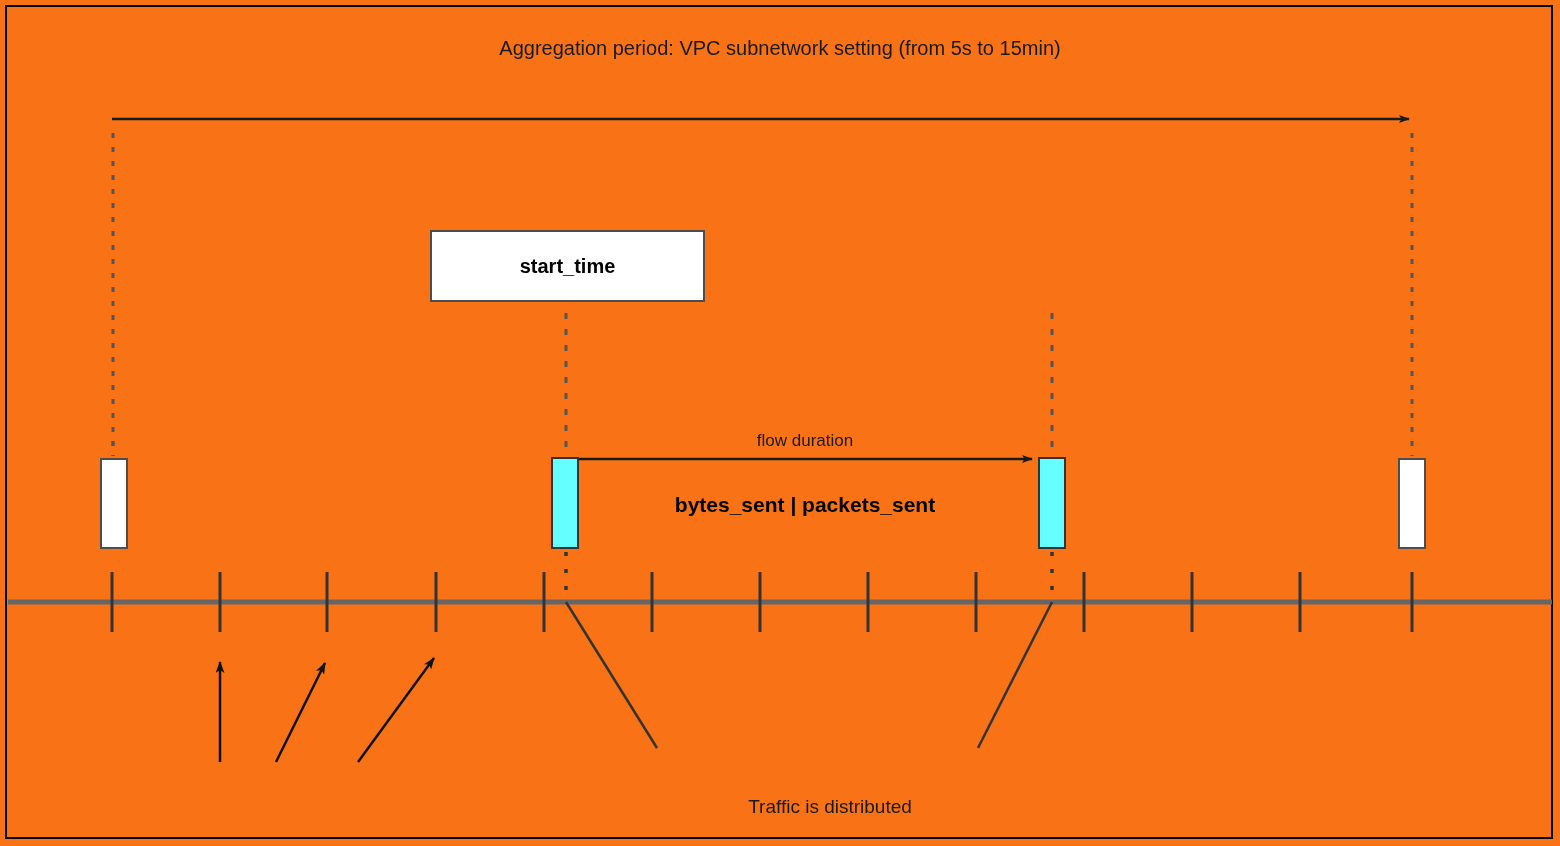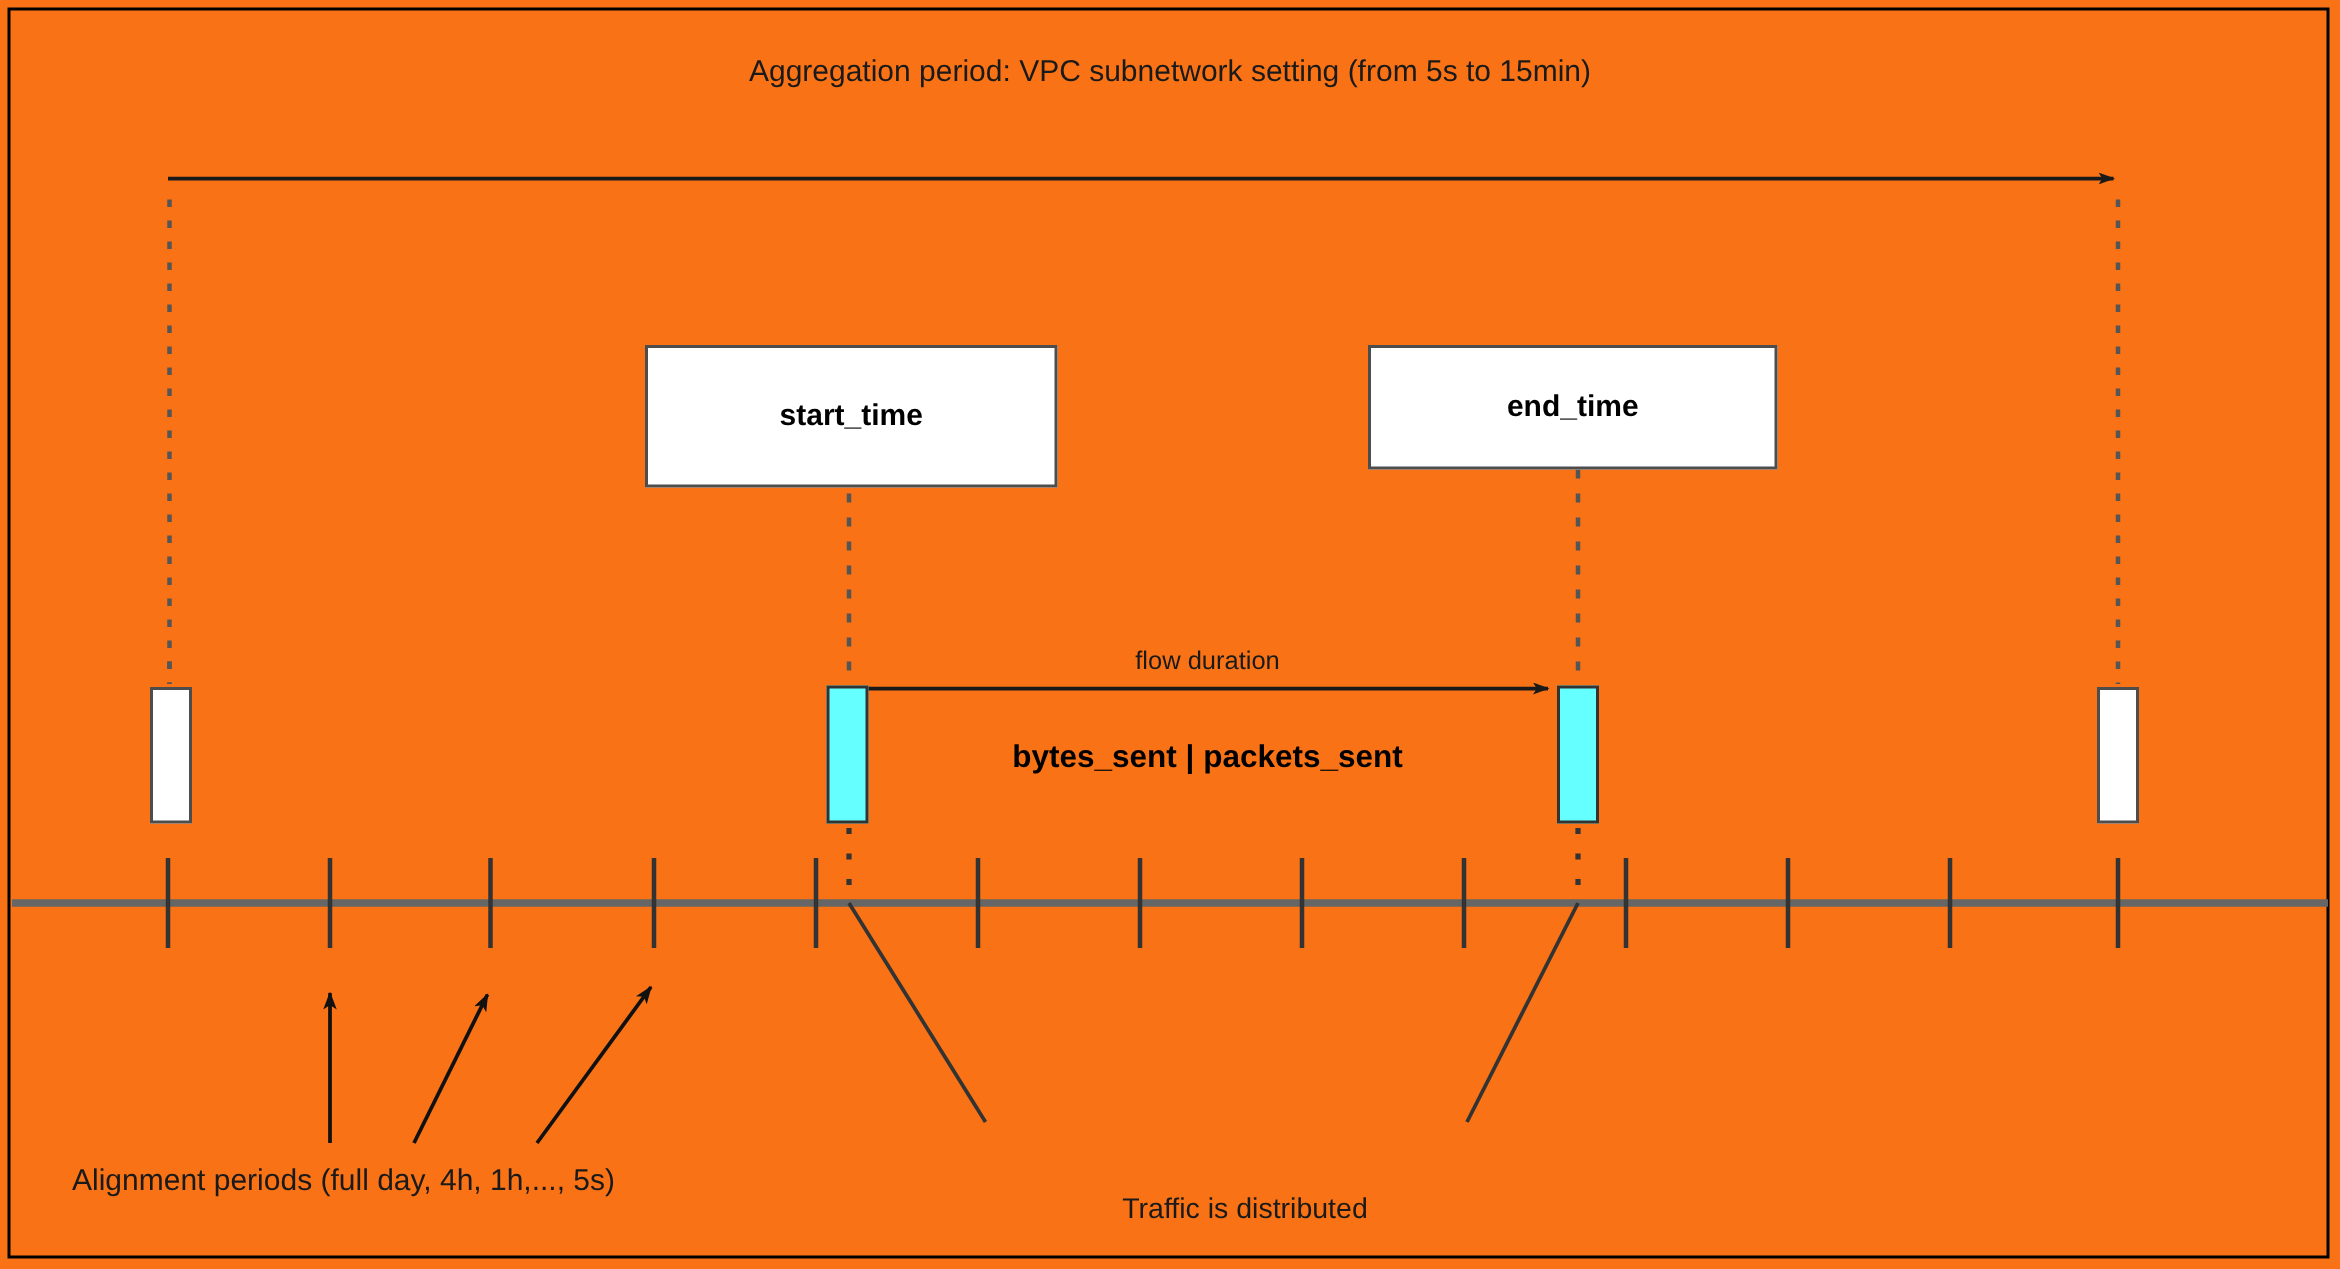--- a/index.html
+++ b/index.html
@@ -55,21 +55,21 @@
     align-items: center;
     justify-content: center;
     font-size: 20px;
     font-weight: bold;
     color: #000000;
   }
   #start-time-box {
     left: 430px;
     top: 230px;
     width: 275px;
-    height: 95px;
+    height: 72px;
   }
   #end-time-box {
     left: 912px;
     top: 230px;
     width: 273px;
     height: 83px;
   }
   .period-marker {
     position: absolute;
     box-sizing: border-box;
@@ -175,34 +175,30 @@
     <line x1="566" y1="602" x2="657" y2="748" stroke="#333333" stroke-width="2.5"></line>
     <line x1="1052" y1="602" x2="978" y2="748" stroke="#333333" stroke-width="2.5"></line>
   </svg>
 
   <div class="txt" id="title-text">Aggregation period: VPC subnetwork setting (from 5s to 15min)</div>
 
   <div class="label-box" id="start-time-box">
     <span>start_time</span>
   </div>
 
-  <div class="label-box" id="end-time-box">
-    <span>end_time</span>
-  </div>
 
   <div class="period-marker empty" id="marker-left"></div>
   <div class="period-marker filled" id="marker-start"></div>
   <div class="period-marker filled" id="marker-end"></div>
   <div class="period-marker empty" id="marker-right"></div>
 
   <div class="txt" id="bytes-packets-label">bytes_sent | packets_sent</div>
 
   <div class="txt" id="flow-duration-label">flow duration</div>
 
-  <div class="txt" id="alignment-periods-label">Alignment periods (full day, 4h, 1h,..., 5s)</div>
 
   <div class="txt" id="traffic-note">
     <span class="nowrap">Traffic is distributed</span>
     
     
   </div>
 
 </div>
 
 </body></html>

